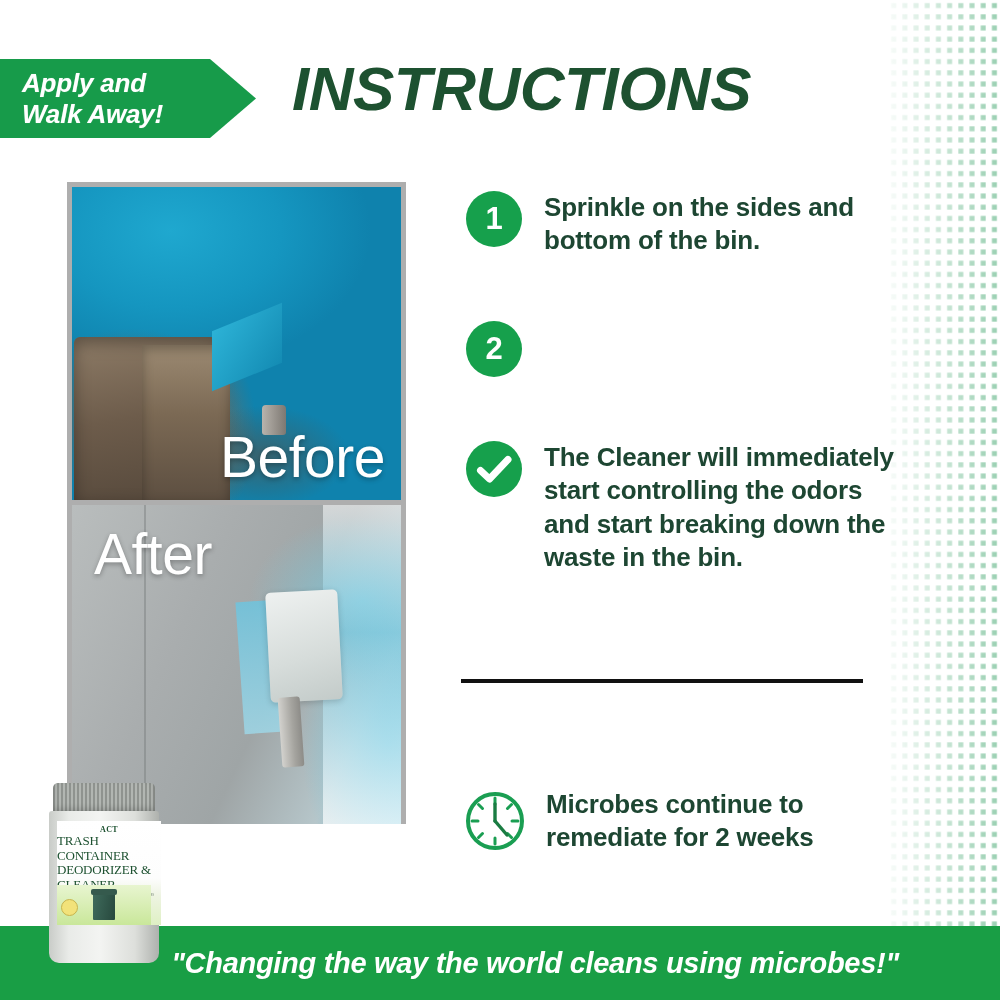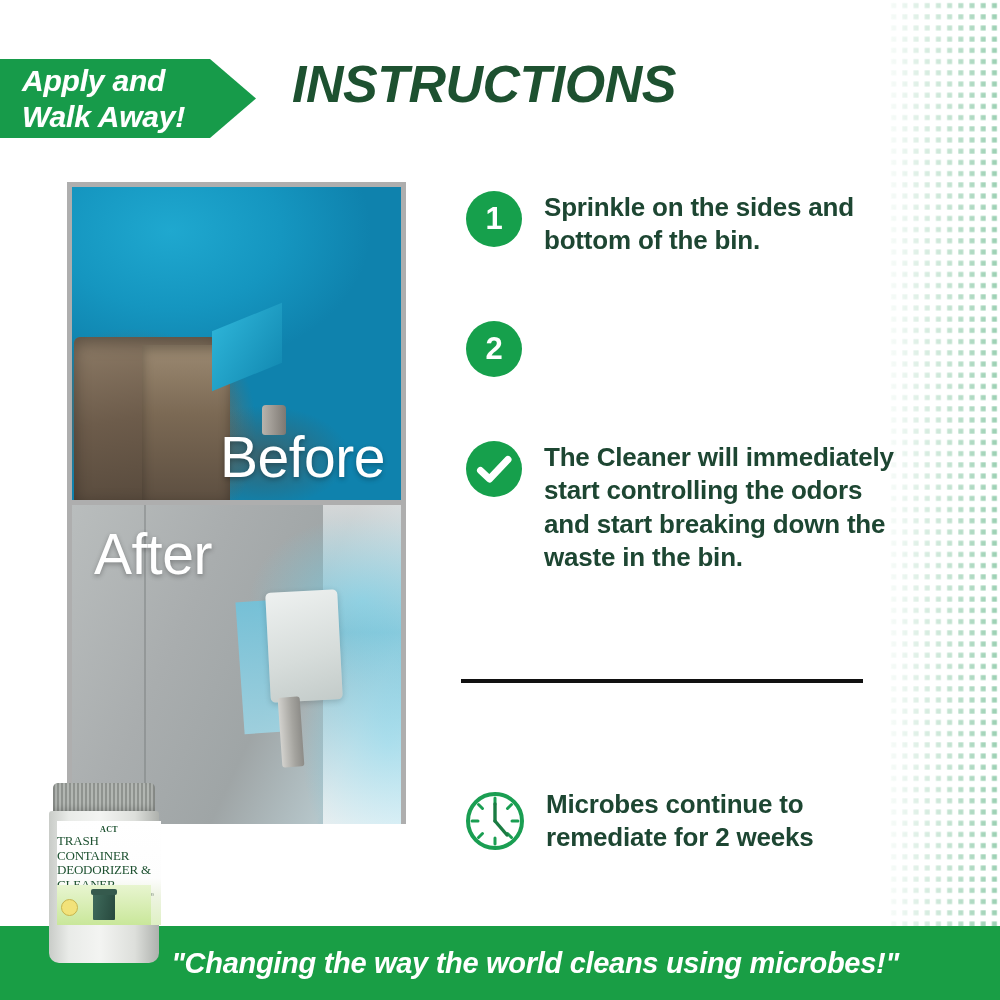--- a/index.html
+++ b/index.html
@@ -32,32 +32,32 @@
     background: #179b4a;
     -webkit-clip-path: polygon(0 0, 210px 0, 256px 50%, 210px 100%, 0 100%);
     clip-path: polygon(0 0, 210px 0, 256px 50%, 210px 100%, 0 100%);
     display: flex;
     align-items: center;
   }
   #apply-banner .txt {
     color: #ffffff;
     font-style: italic;
     font-weight: bold;
-    font-size: 30px;
+    font-size: 26px;
     line-height: 1.18;
     padding-left: 22px;
     letter-spacing: -0.2px;
     text-shadow: 0 0 1px rgba(255,255,255,.35);
   }
 
   
   #page-title {
     position: absolute;
     left: 292px; top: 58px;
-    font-size: 52px;
+    font-size: 62px;
     font-weight: bold;
     font-style: italic;
     color: #1d5130;
     letter-spacing: -0.5px;
     line-height: 1;
     white-space: nowrap;
     text-align: right;
   }
 
   

